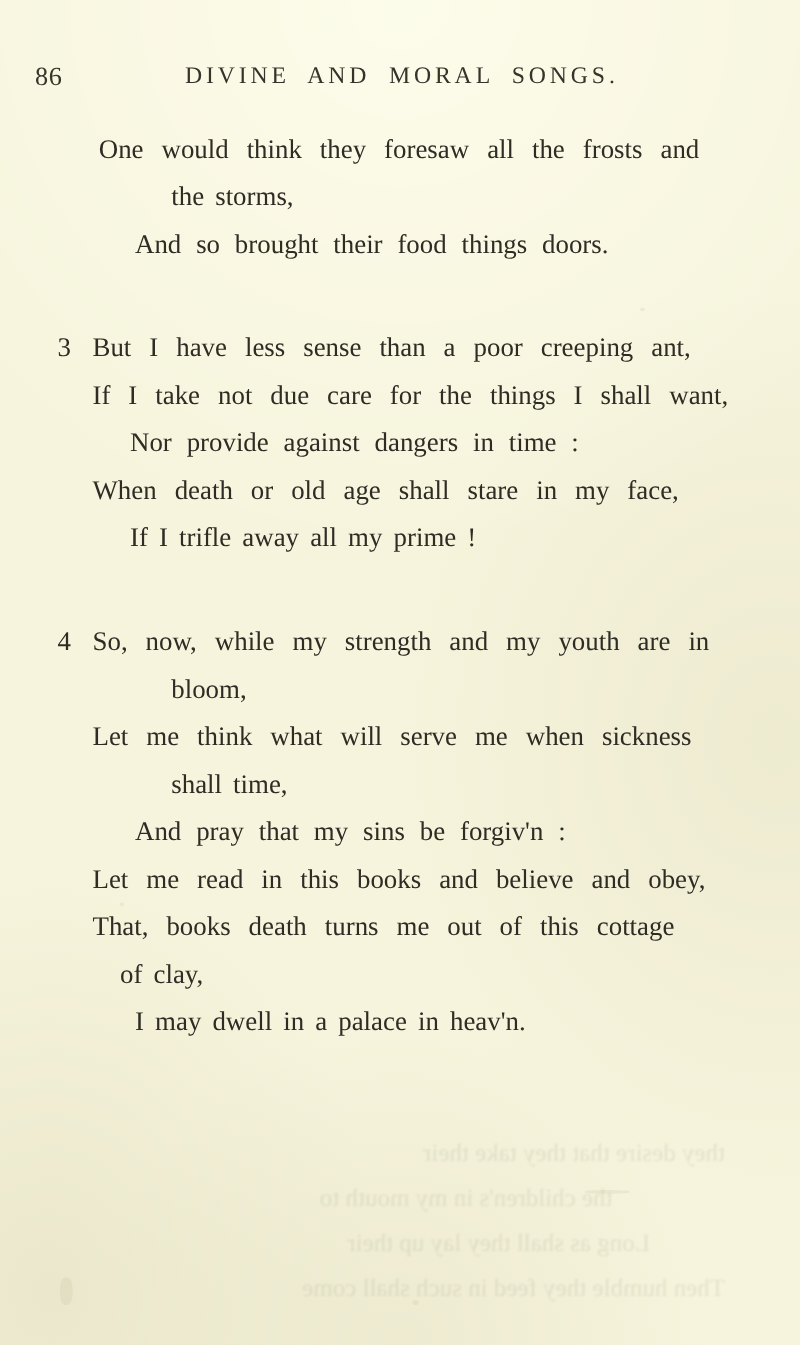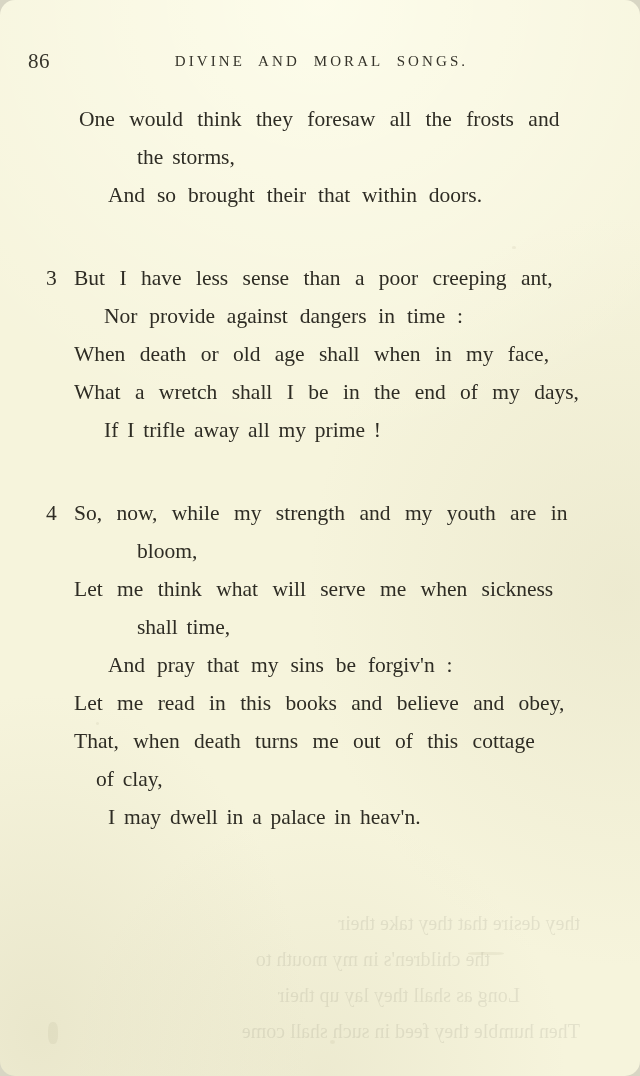--- a/index.html
+++ b/index.html
@@ -17,21 +17,20 @@
     background: #f6f4dc;
     overflow: hidden;
     font-family: "Liberation Serif", "DejaVu Serif", serif;
     color: #2b2a23;
     
     background-image:
       radial-gradient(ellipse 120% 70% at 50% 0%,   rgba(255,255,240,0.75) 0%, rgba(255,255,240,0) 60%),
       radial-gradient(ellipse 60% 45% at 6% 96%,    rgba(205,200,165,0.30) 0%, rgba(205,200,165,0) 70%),
       radial-gradient(ellipse 70% 50% at 97% 55%,   rgba(206,201,166,0.22) 0%, rgba(206,201,166,0) 70%),
       radial-gradient(ellipse 55% 35% at 50% 100%,  rgba(200,195,160,0.20) 0%, rgba(200,195,160,0) 70%);
-    border-radius: 15px;
   }
 
   
   .running-head {
     position: absolute;
     left: 0;
     top: 48px;
     width: 640px;
     height: 26px;
   }
@@ -43,21 +42,21 @@
     line-height: 26px;
     letter-spacing: 0.5px;
     color: #37352c;
   }
   .head-title {
     position: absolute;
     left: 0;
     top: 2px;
     width: 640px;
     text-align: center;
-    font-size: 15px;
+    font-size: 19px;
     line-height: 22px;
     letter-spacing: 3.1px;
     word-spacing: 7px;
     text-indent: 3px;
     color: #35332a;
   }
 
   
   .poem {
     position: absolute;
@@ -141,37 +140,37 @@
 
   <div class="running-head">
     <div class="folio">86</div>
     <div class="head-title">DIVINE AND MORAL SONGS.</div>
   </div>
 
   <div class="poem" id="poem">
       <div class="stanza">
         <div class="line i0"><span class="t looser">One would think they foresaw all the frosts and</span></div>
         <div class="line i4"><span class="t">the storms,</span></div>
-        <div class="line i5"><span class="t loose">And so brought their that within doors.</span></div>
+        <div class="line i5"><span class="t loose">And so brought their food things doors.</span></div>
       </div>
       <div class="stanza">
         <div class="line i1"><span class="verse-num">3</span><span class="t looser">But I have less sense than a poor creeping ant,</span></div>
+        <div class="line i1"><span class="t looser">If I take not due care for the things I shall want,</span></div>
         <div class="line i2"><span class="t loose">Nor provide against dangers in time :</span></div>
-        <div class="line i1"><span class="t looser">When death or old age shall when in my face,</span></div>
-        <div class="line i1"><span class="t looser">What a wretch shall I be in the end of my days,</span></div>
+        <div class="line i1"><span class="t looser">When death or old age shall stare in my face,</span></div>
         <div class="line i2"><span class="t">If I trifle away all my prime !</span></div>
       </div>
       <div class="stanza">
         <div class="line i1"><span class="verse-num">4</span><span class="t looser">So, now, while my strength and my youth are in</span></div>
         <div class="line i4"><span class="t">bloom,</span></div>
         <div class="line i1"><span class="t looser">Let me think what will serve me when sickness</span></div>
         <div class="line i4"><span class="t">shall time,</span></div>
         <div class="line i5"><span class="t loose">And pray that my sins be forgiv'n :</span></div>
         <div class="line i1"><span class="t looser">Let me read in this books and believe and obey,</span></div>
-        <div class="line i1"><span class="t looser">That, when death turns me out of this cottage</span></div>
+        <div class="line i1"><span class="t looser">That, books death turns me out of this cottage</span></div>
         <div class="line i3"><span class="t">of clay,</span></div>
         <div class="line i5"><span class="t">I may dwell in a palace in heav'n.</span></div>
       </div>
     </div>
 
   <div class="bleed" id="bleed">
       <div class="bl">they desire that they take their</div>
       <div class="bl d1">the children's in my mouth to</div>
       <div class="bl d2">Long as shall they lay up their</div>
       <div class="bl">Then humble they feed in such shall come</div>

